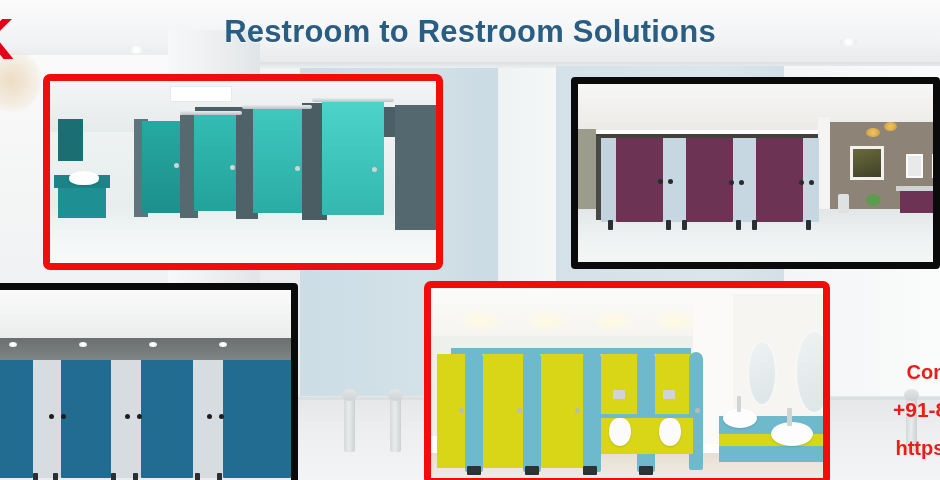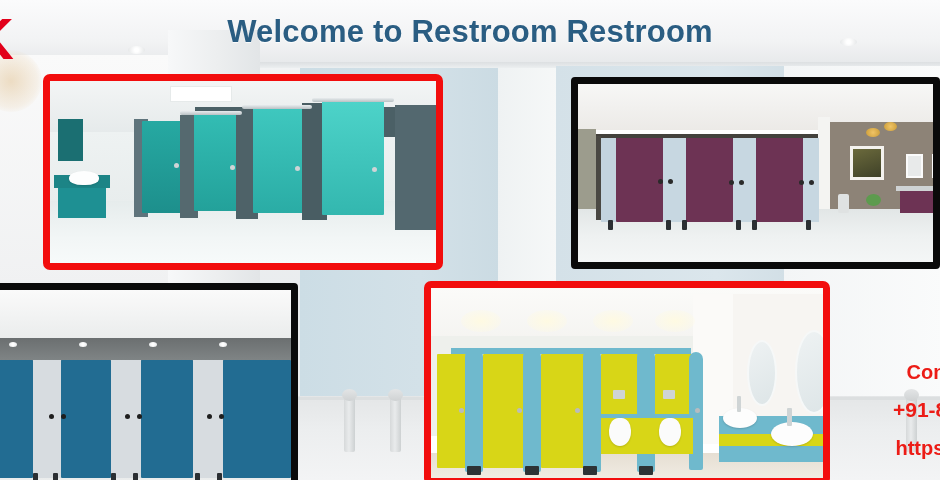--- a/index.html
+++ b/index.html
@@ -237,21 +237,21 @@
     <div class="bollard" style="left:390px;"></div>
     <div class="bollard" style="left:906px;"></div>
   </div>
 
   <div class="logo-wrap">
     <div class="logo-seal"></div>
     <div class="logo-k">K</div>
 
   </div>
 
-  <div class="headline">Welcome to Restroom Restroom</div>
+  <div class="headline">Restroom to Restroom Solutions</div>
 
   <div class="card red" style="left:43px; top:74px; width:400px; height:196px;">
     <div class="photo">
       <div class="p-ceiling c1-ceiling"></div>
       <div class="c1-panel" style="left:120px; top:5px; width:60px; height:14px; background:#ffffff;"></div>
       <div class="p-wall c1-wall"></div>
       <div class="p-floor c1-floor"></div>
 
       <div class="c1-vanity" style="left:8px; top:38px; width:25px; height:42px; background:#1b6f72;"></div>
       <div class="c1-vanity" style="left:4px; top:94px; width:56px; height:13px; background:#1c8486;"></div>

